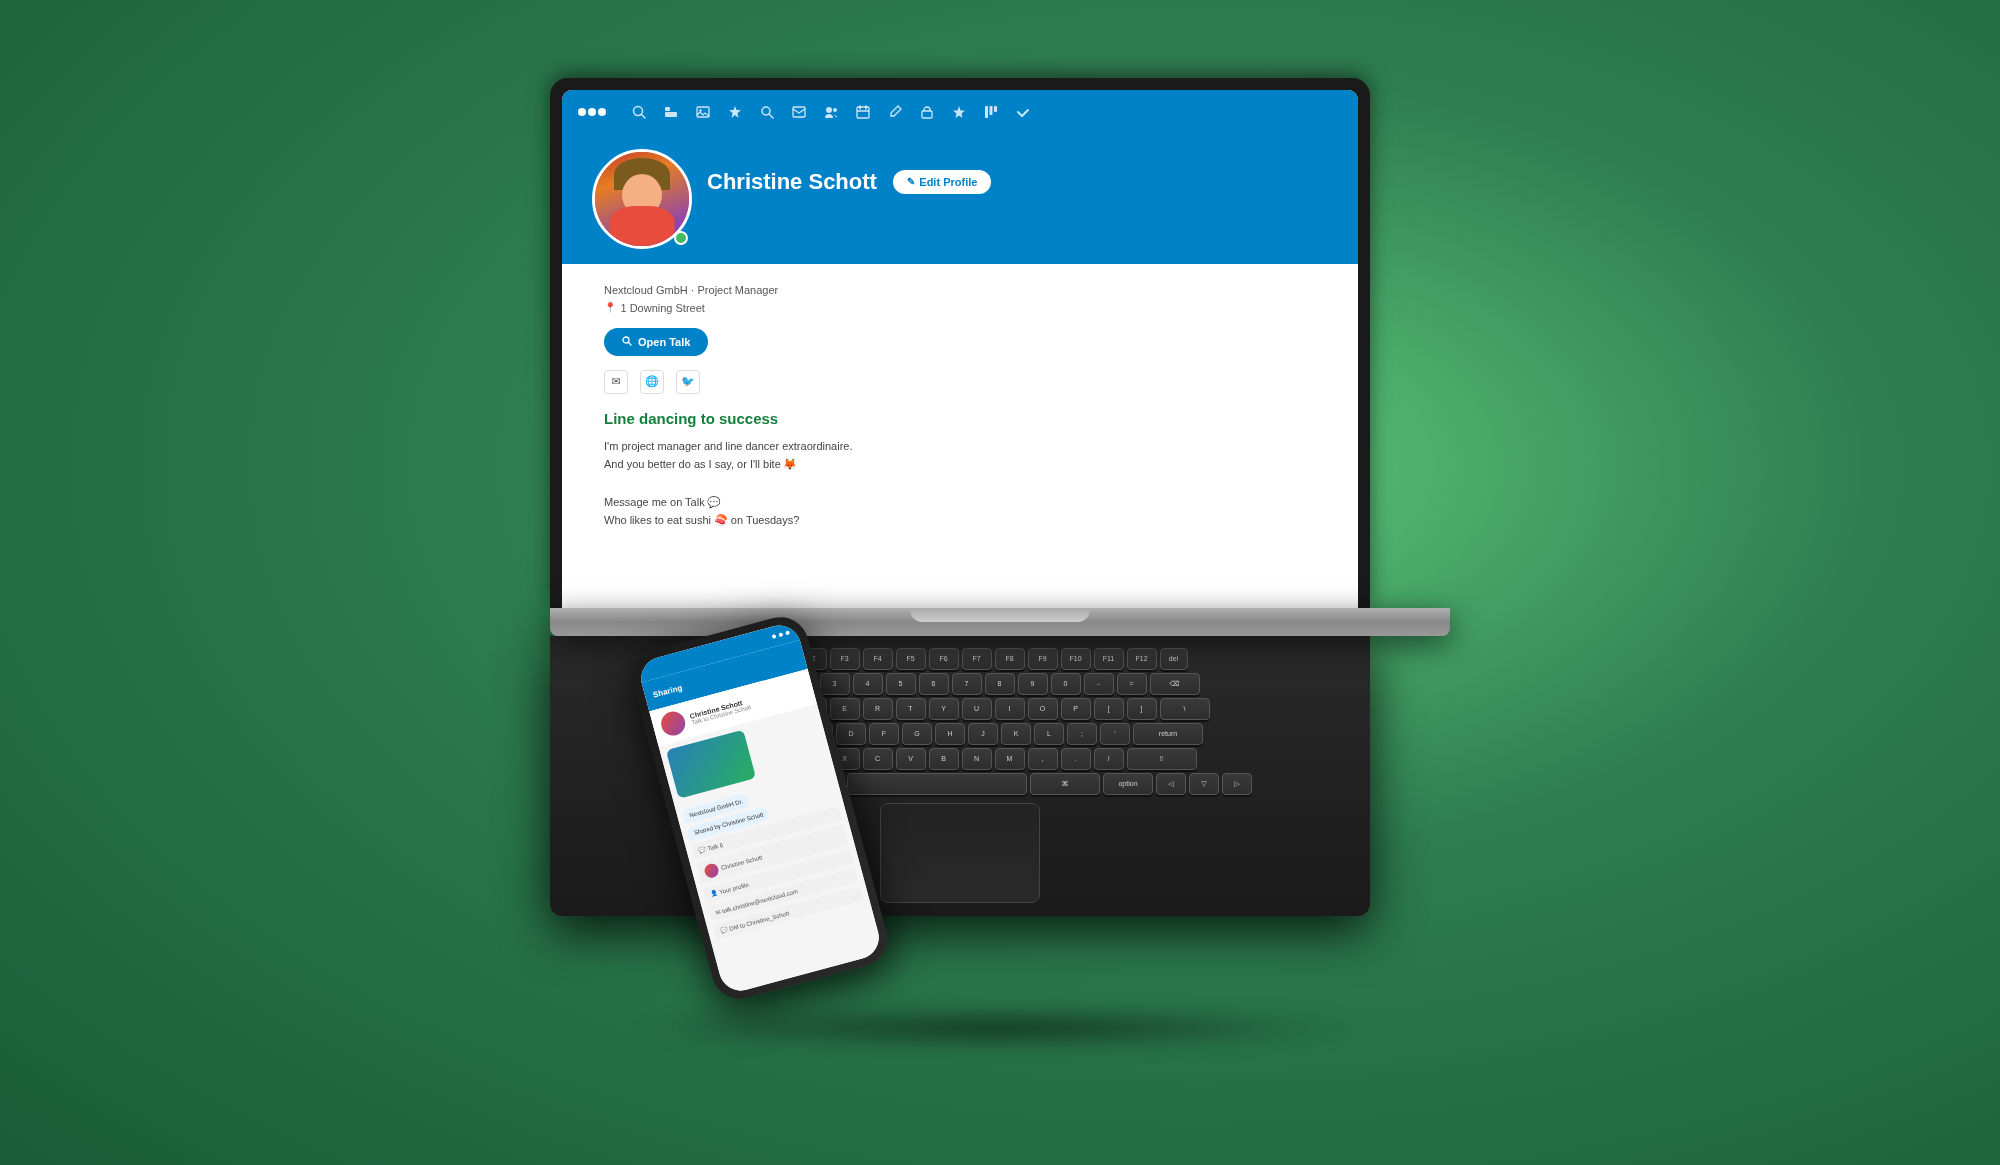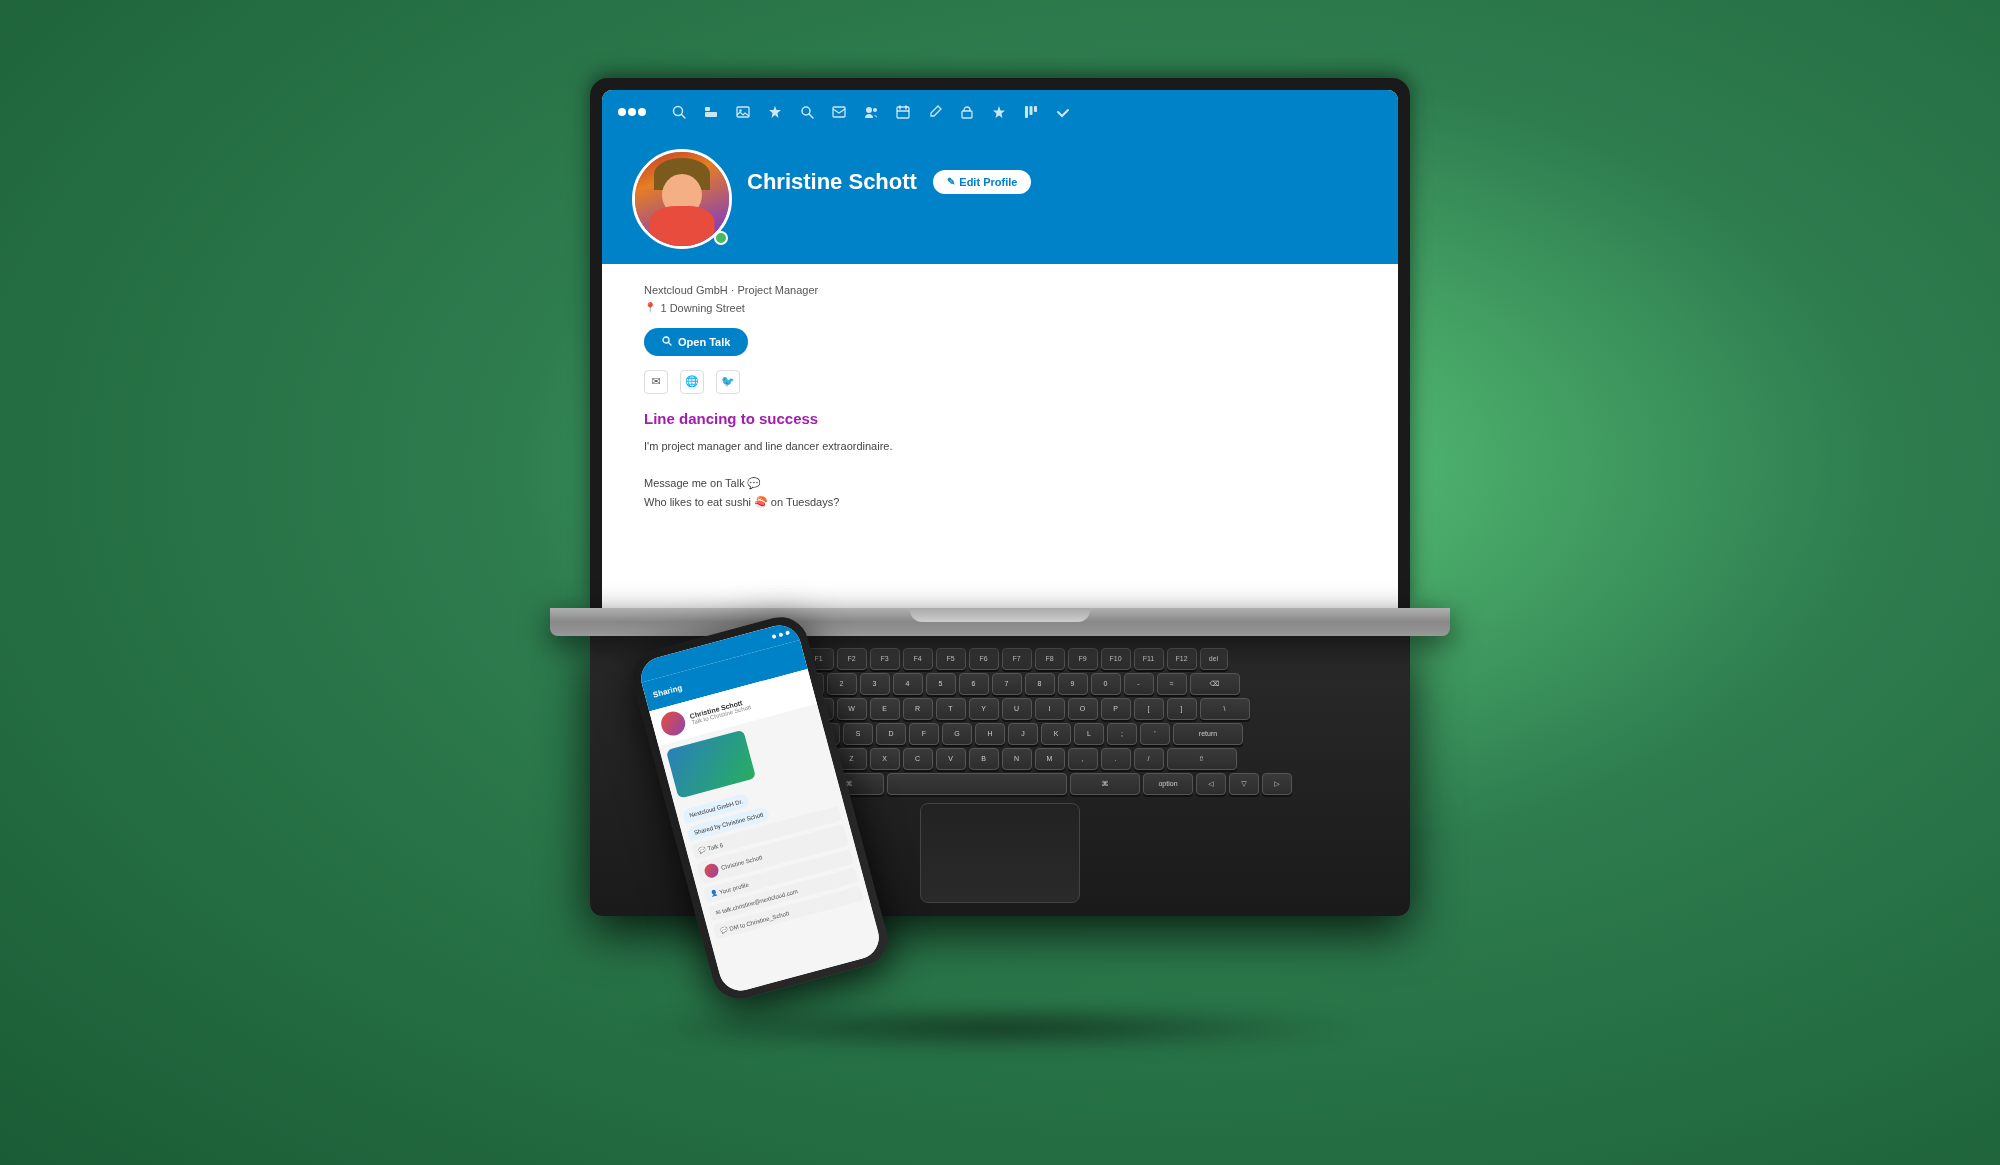--- a/index.html
+++ b/index.html
@@ -22,21 +22,21 @@
       background: radial-gradient(ellipse at 60% 40%, #5bc87a 0%, #2e7d4f 40%, #1a5c35 100%);
     }
 
     
     .laptop-wrapper {
       position: relative;
       width: 900px;
       height: 950px;
       display: flex;
       flex-direction: column;
-      align-items: center;
+      align-items: flex-start;
     }
 
     
     .laptop-screen-outer {
       width: 820px;
       height: 530px;
       background: #1a1a1a;
       border-radius: 18px 18px 0 0;
       padding: 12px 12px 0 12px;
       box-shadow: 0 -4px 20px rgba(0,0,0,0.5);
@@ -270,21 +270,21 @@
       align-items: center;
       justify-content: center;
       font-size: 11px;
       color: #555;
       border: 1px solid #ddd;
     }
 
     .nc-profile-headline {
       font-size: 15px;
       font-weight: 700;
-      color: #a21caf;
+      color: #15803d;
       margin-bottom: 10px;
     }
 
     .nc-profile-bio {
       font-size: 11px;
       color: #444;
       line-height: 1.7;
     }
 
     
@@ -635,20 +635,21 @@
           <div class="nc-social-icons">
             <div class="nc-social-icon">✉</div>
             <div class="nc-social-icon">🌐</div>
             <div class="nc-social-icon">🐦</div>
           </div>
 
           <div class="nc-profile-headline">Line dancing to success</div>
 
           <div class="nc-profile-bio">
             <p>I'm project manager and line dancer extraordinaire.</p>
+            <p>And you better do as I say, or I'll bite 🦊</p>
             <br>
             <p>Message me on Talk 💬</p>
             <p>Who likes to eat sushi 🍣  on Tuesdays?</p>
           </div>
         </div>
 
       </div>
     </div>
   </div>
 

